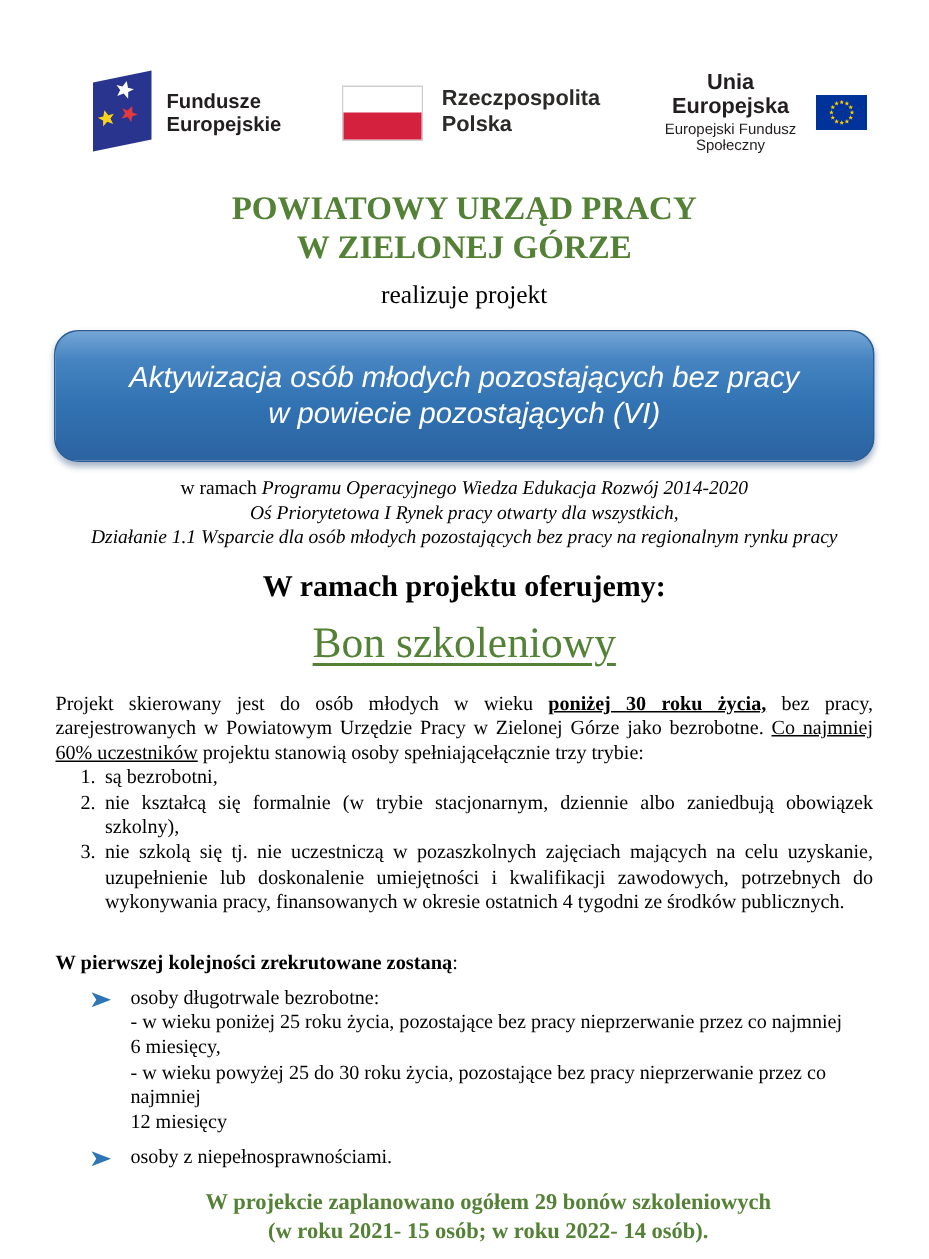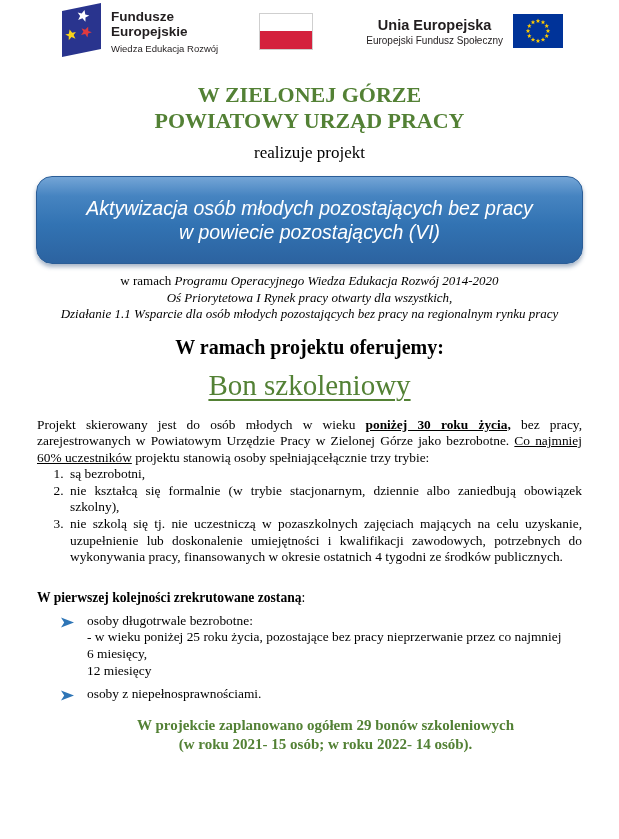--- a/index.html
+++ b/index.html
@@ -9,21 +9,21 @@
     width:619px; height:839px;
     margin:0 auto;
     background:#ffffff;
     font-family:"Liberation Serif", serif;
     color:#000000;
     overflow:hidden;
   }
   
   .logos {
     display:flex; align-items:center; justify-content:space-between;
-    padding:0 56px; height:62px;
+    padding:0 56px; margin-top:44px; height:62px;
     font-family:"Liberation Sans", sans-serif;
     gap:40px;
   }
   .logo-block { display:flex; align-items:center; }
   .fe-text { margin-left:9px; }
   .fe-title { font-weight:bold; font-size:13.5px; line-height:15px; color:#221e1f; }
   .fe-sub { font-size:9.5px; margin-top:4px; color:#221e1f; }
   .pl-flag { width:54px; height:37px; border:1px solid #cfcfcf; margin-right:13px; display:block; }
   .pl-flag .w { height:50%; background:#ffffff; }
   .pl-flag .r { height:50%; background:#d4213d; }
@@ -87,28 +87,31 @@
         <polygon points="6,10 45,2 45,48 6,56" fill="#29348E"></polygon>
         <path d="M0,-5 L1.5,-1.6 L4.8,-1.6 L2.2,0.6 L3,4 L0,1.9 L-3,4 L-2.2,0.6 L-4.8,-1.6 L-1.5,-1.6 Z" fill="#ffffff" transform="translate(27,15) rotate(14) scale(1.25)"></path>
         <path d="M0,-5 L1.5,-1.6 L4.8,-1.6 L2.2,0.6 L3,4 L0,1.9 L-3,4 L-2.2,0.6 L-4.8,-1.6 L-1.5,-1.6 Z" fill="#f9d31a" transform="translate(15,34) rotate(-14) scale(1.15)"></path>
         <path d="M0,-5 L1.5,-1.6 L4.8,-1.6 L2.2,0.6 L3,4 L0,1.9 L-3,4 L-2.2,0.6 L-4.8,-1.6 L-1.5,-1.6 Z" fill="#e03a3e" transform="translate(30,31) rotate(22) scale(1.15)"></path>
       </svg>
       <div class="fe-text">
         <div class="fe-title">
           <div>Fundusze</div>
           <div>Europejskie</div>
         </div>
-        <div class="fe-sub">Wiedza Edukacja Rozwój</div>
       </div>
     </div>
 
     <div class="logo-block">
       <div class="pl-flag">
         <div class="w"></div>
           <div class="r"></div>
+      </div>
+      <div class="pl-title">
+        <div>Rzeczpospolita</div>
+        <div>Polska</div>
       </div>
     </div>
 
     <div class="logo-block">
       <div class="eu-text">
         <div class="eu-title">Unia Europejska</div>
         <div class="eu-sub">Europejski Fundusz Społeczny</div>
       </div>
       <svg width="50" height="34" viewBox="0 0 50 34">
         <defs>
@@ -125,22 +128,22 @@
         <use href="#es" transform="translate(20,25.7)"></use>
         <use href="#es" transform="translate(16.3,22)"></use>
         <use href="#es" transform="translate(15,17)"></use>
         <use href="#es" transform="translate(16.3,12)"></use>
         <use href="#es" transform="translate(20,8.3)"></use>
       </svg>
     </div>
   </div>
 
   <div class="page-title">
+    <div>POWIATOWY URZĄD PRACY</div>
     <div>W ZIELONEJ GÓRZE</div>
-    <div>POWIATOWY URZĄD PRACY</div>
   </div>
 
   <div class="subtitle">realizuje projekt</div>
 
   <div class="banner">
     <div>Aktywizacja osób młodych  pozostających bez pracy</div>
     <div>w powiecie pozostających (VI)</div>
   </div>
 
   <div class="program">
@@ -163,20 +166,21 @@
   <div class="recruit-heading"><b>W pierwszej kolejności zrekrutowane zostaną</b><span>:</span></div>
 
   <div class="bullet">
     <svg class="arrow" width="13" height="11" viewBox="0 0 13 11">
       <path d="M0,0.5 L13,5.5 L0,10.5 L3.2,5.5 Z" fill="#2E75B6"></path>
     </svg>
     <div>
       <div>osoby długotrwale bezrobotne:</div>
       <div>- w wieku poniżej 25 roku życia, pozostające bez pracy nieprzerwanie  przez co najmniej</div>
       <div>6 miesięcy,</div>
+      <div>- w wieku powyżej 25 do 30 roku życia, pozostające bez pracy nieprzerwanie przez co najmniej</div>
       <div>12 miesięcy</div>
     </div>
   </div>
 
   <div class="bullet second">
     <svg class="arrow" width="13" height="11" viewBox="0 0 13 11">
       <path d="M0,0.5 L13,5.5 L0,10.5 L3.2,5.5 Z" fill="#2E75B6"></path>
     </svg>
     <div>osoby z niepełnosprawnościami.</div>
   </div>

